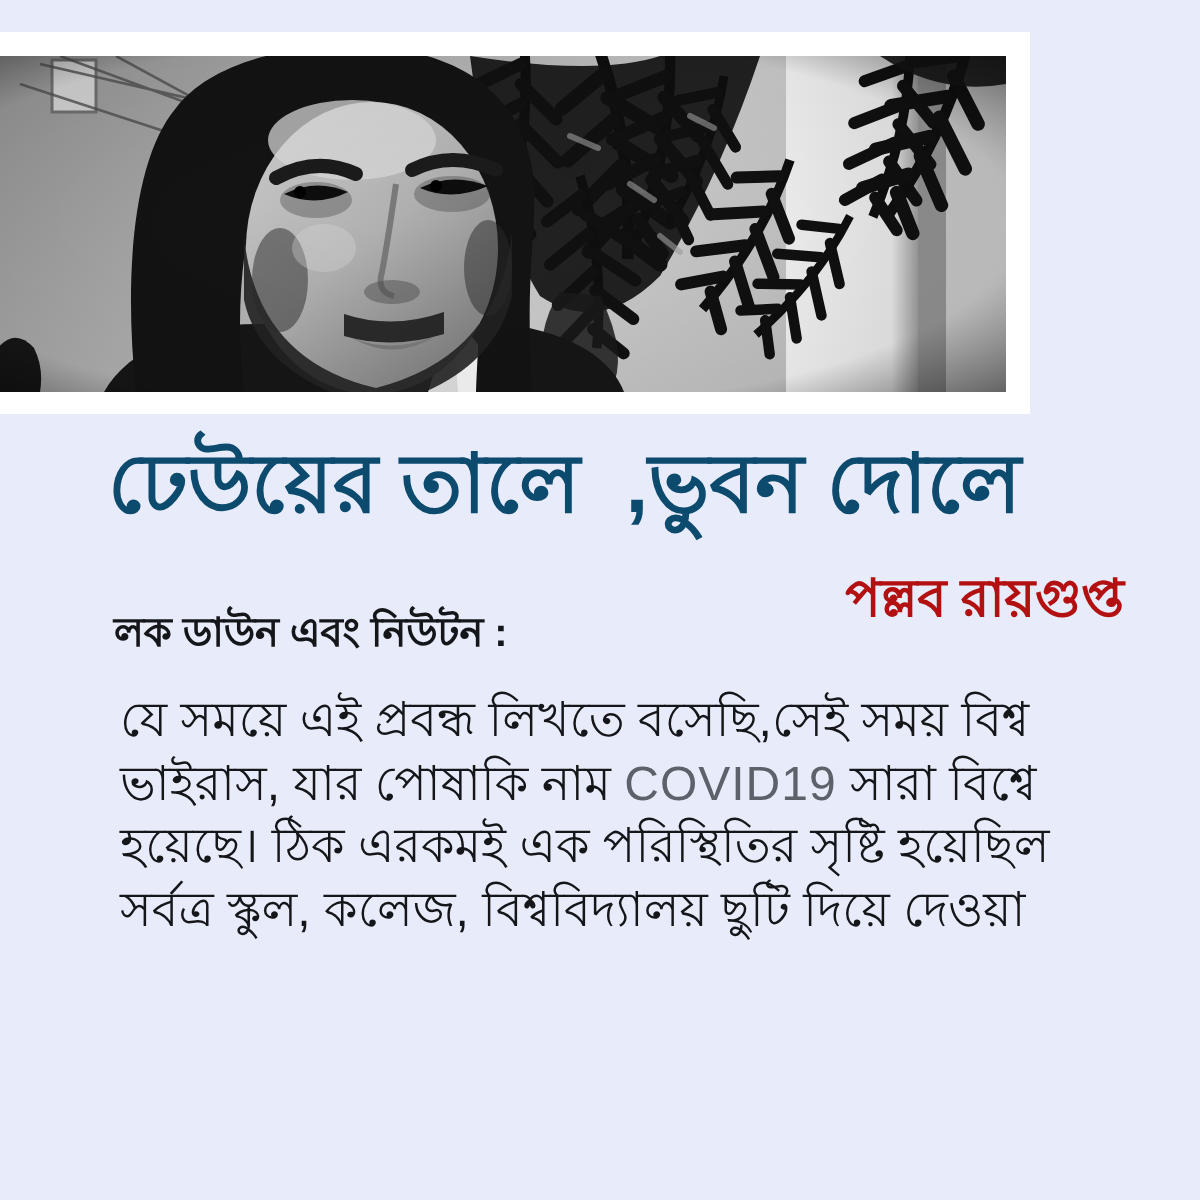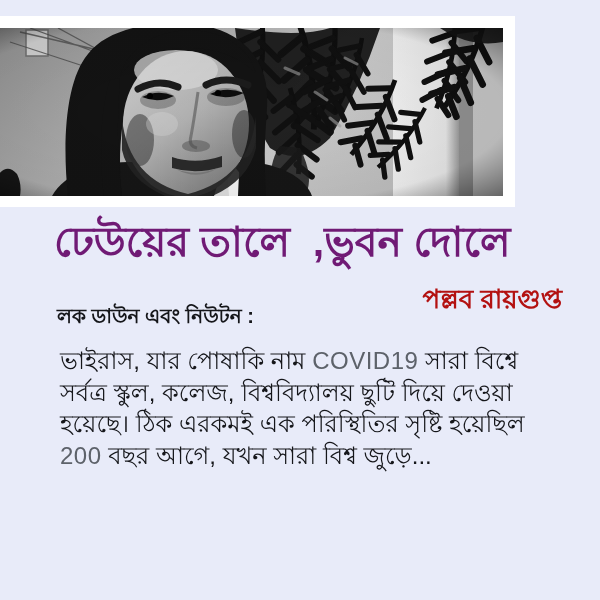--- a/index.html
+++ b/index.html
@@ -151,26 +151,26 @@
           <ellipse cx="244" cy="106" rx="12" ry="24" fill="#2a2a2a" opacity="0.5"></ellipse>
 
           <ellipse cx="162" cy="96" rx="16" ry="12" fill="#d9d9d9" opacity="0.35"></ellipse>
         </g>
 
         <rect x="0" y="0" width="503" height="168" fill="url(#vig)"></rect>
       </svg>
     </div>
   </div>
 
-  <h1 class="title" style="color: #701a75;">ঢেউয়ের তালে  ,ভুবন দোলে</h1>
+  <h1 class="title" style="color: #0c4a6e;">ঢেউয়ের তালে  ,ভুবন দোলে</h1>
 
   <div class="author" style="color: rgb(179, 17, 17);">পল্লব রায়গুপ্ত</div>
 
   <div class="section-label" style="color: rgb(21, 22, 26);">লক ডাউন এবং নিউটন :</div>
 
   <div class="body" style="color: rgb(21, 22, 26);">
+      <div class="body-line"><span>যে সময়ে এই প্রবন্ধ লিখতে বসেছি,সেই সময় বিশ্ব</span></div>
       <div class="body-line"><span>ভাইরাস, যার পোষাকি নাম </span><span class="latin">COVID19</span><span> সারা বিশ্বে</span></div>
+      <div class="body-line"><span>হয়েছে। ঠিক এরকমই এক পরিস্থিতির সৃষ্টি হয়েছিল</span></div>
       <div class="body-line"><span>সর্বত্র স্কুল, কলেজ, বিশ্ববিদ্যালয় ছুটি দিয়ে দেওয়া</span></div>
-      <div class="body-line"><span>হয়েছে। ঠিক এরকমই এক পরিস্থিতির সৃষ্টি হয়েছিল</span></div>
-      <div class="body-line"><span class="latin">200</span><span> বছর আগে, যখন সারা বিশ্ব জুড়ে...</span></div>
     </div>
 
 </div>
 
 </body></html>

